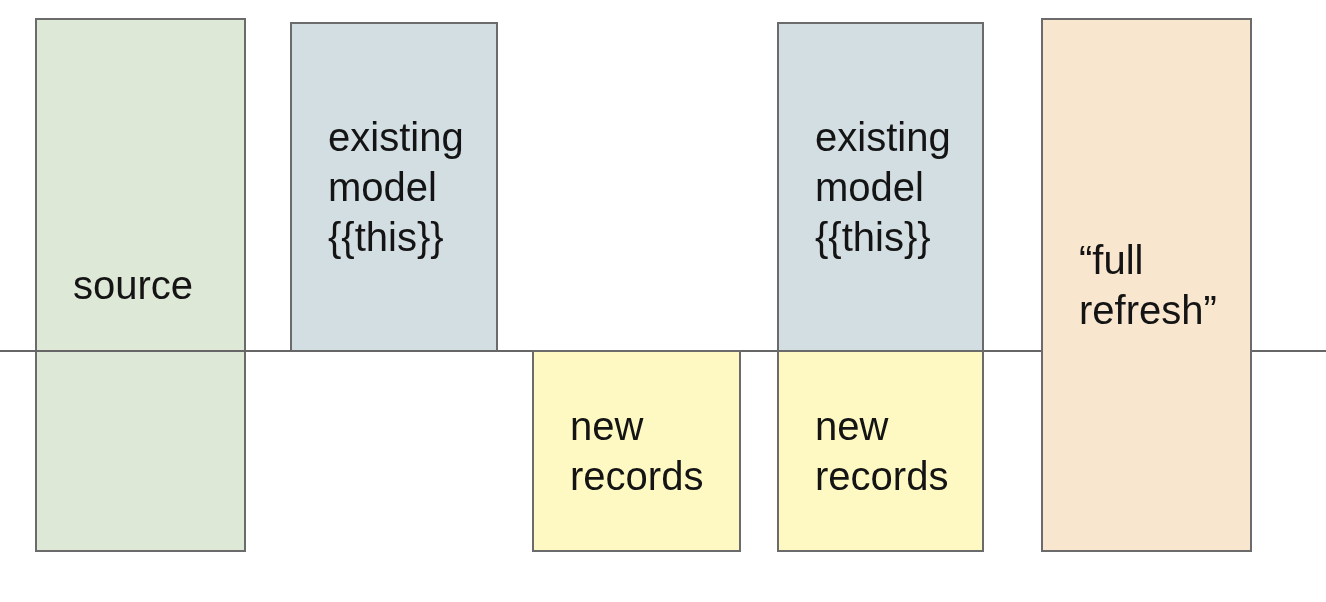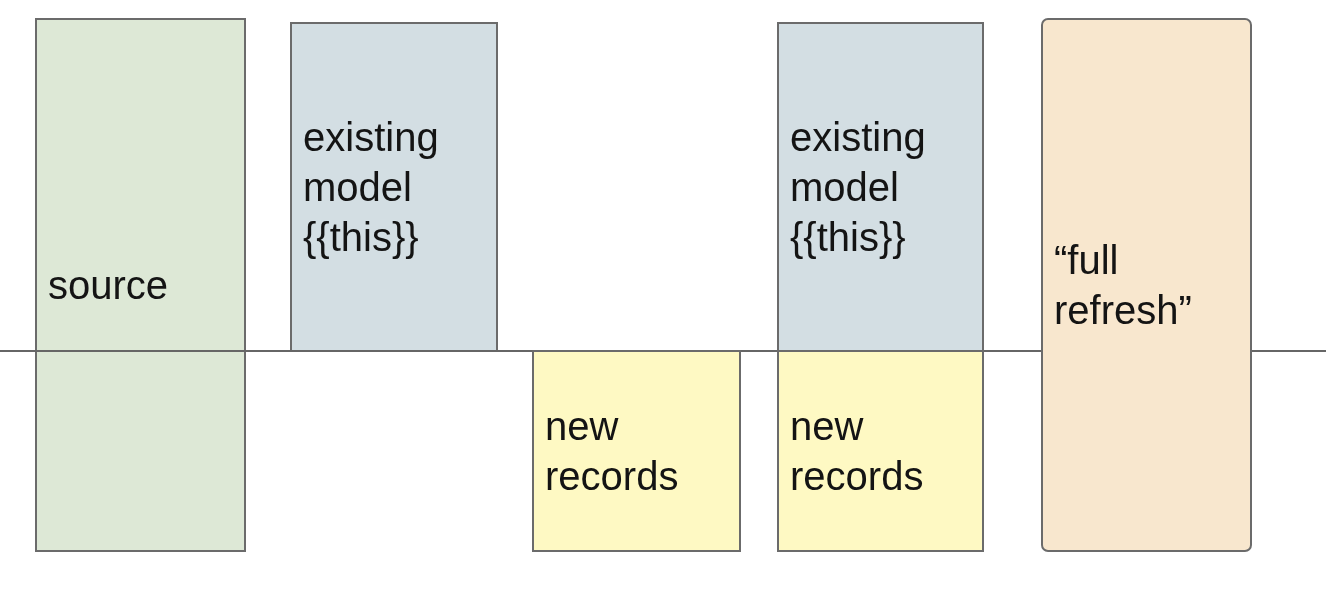--- a/index.html
+++ b/index.html
@@ -23,36 +23,36 @@
     border:2px solid #6b6b6b;
     display:flex;
     align-items:center;
     z-index:1;
   }
   .box .label{
     font-size:40px;
     line-height:50px;
     color:#141414;
     white-space:pre-line;
-    padding-left:11px;
+    padding-left:36px;
     padding-right:6px;
     letter-spacing:0px;
   }
   .fill-green {background:#dde8d6;}
   .fill-blue  {background:#d3dee3;}
   .fill-red   {background:#fef9c3;}
   .fill-orange{background:#f8e7ce;}
 
   
   .b-source   {left:35px;  top:18px;  width:211px; height:534px; z-index:1;}
   .b-blue1    {left:290px; top:22px;  width:208px; height:330px; z-index:1;}
   .b-red1     {left:532px; top:350px; width:209px; height:202px; z-index:3;}
   .b-blue2    {left:777px; top:22px;  width:207px; height:330px; z-index:1;}
   .b-red2     {left:777px; top:350px; width:207px; height:202px; z-index:3;}
-  .b-orange   {left:1041px;top:18px;  width:211px; height:534px; z-index:4;border-radius:7px;}
+  .b-orange   {left:1041px;top:18px;  width:211px; height:534px; z-index:4;}
 </style>
 </head>
 <body>
 
 <div id="diagram">
 
   <div class="timeline"></div>
 
   <div class="box fill-green b-source">
     <span class="label">source</span>

